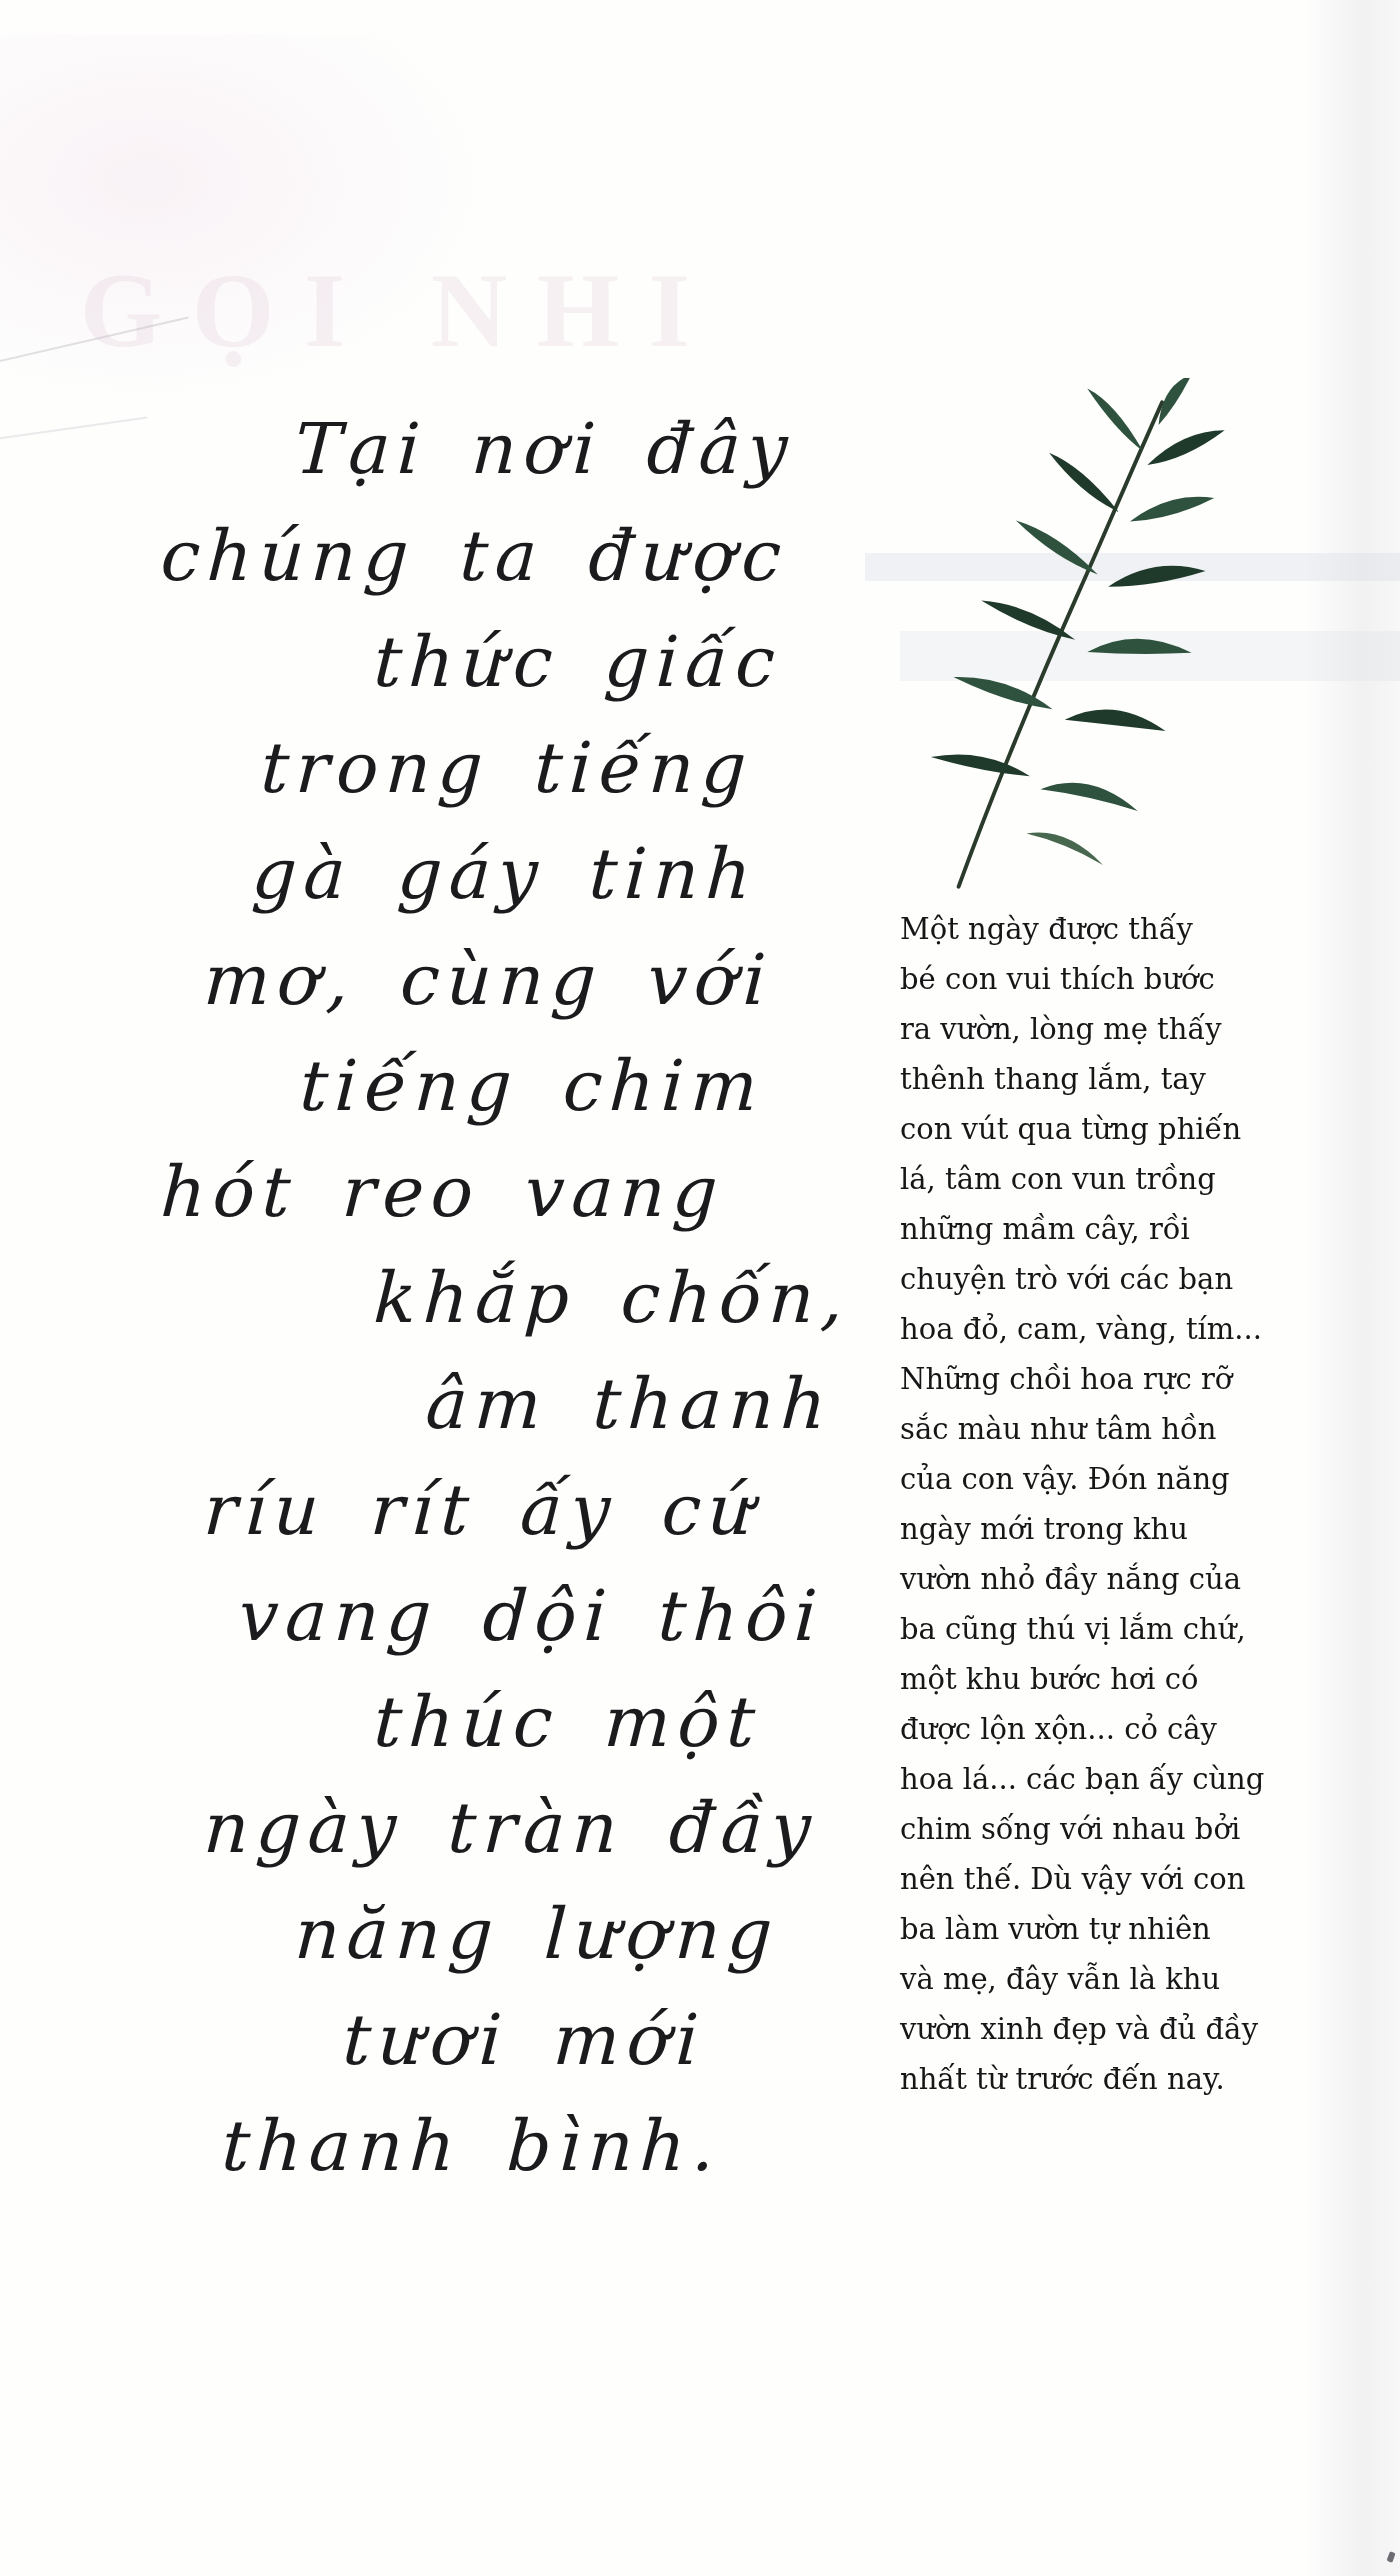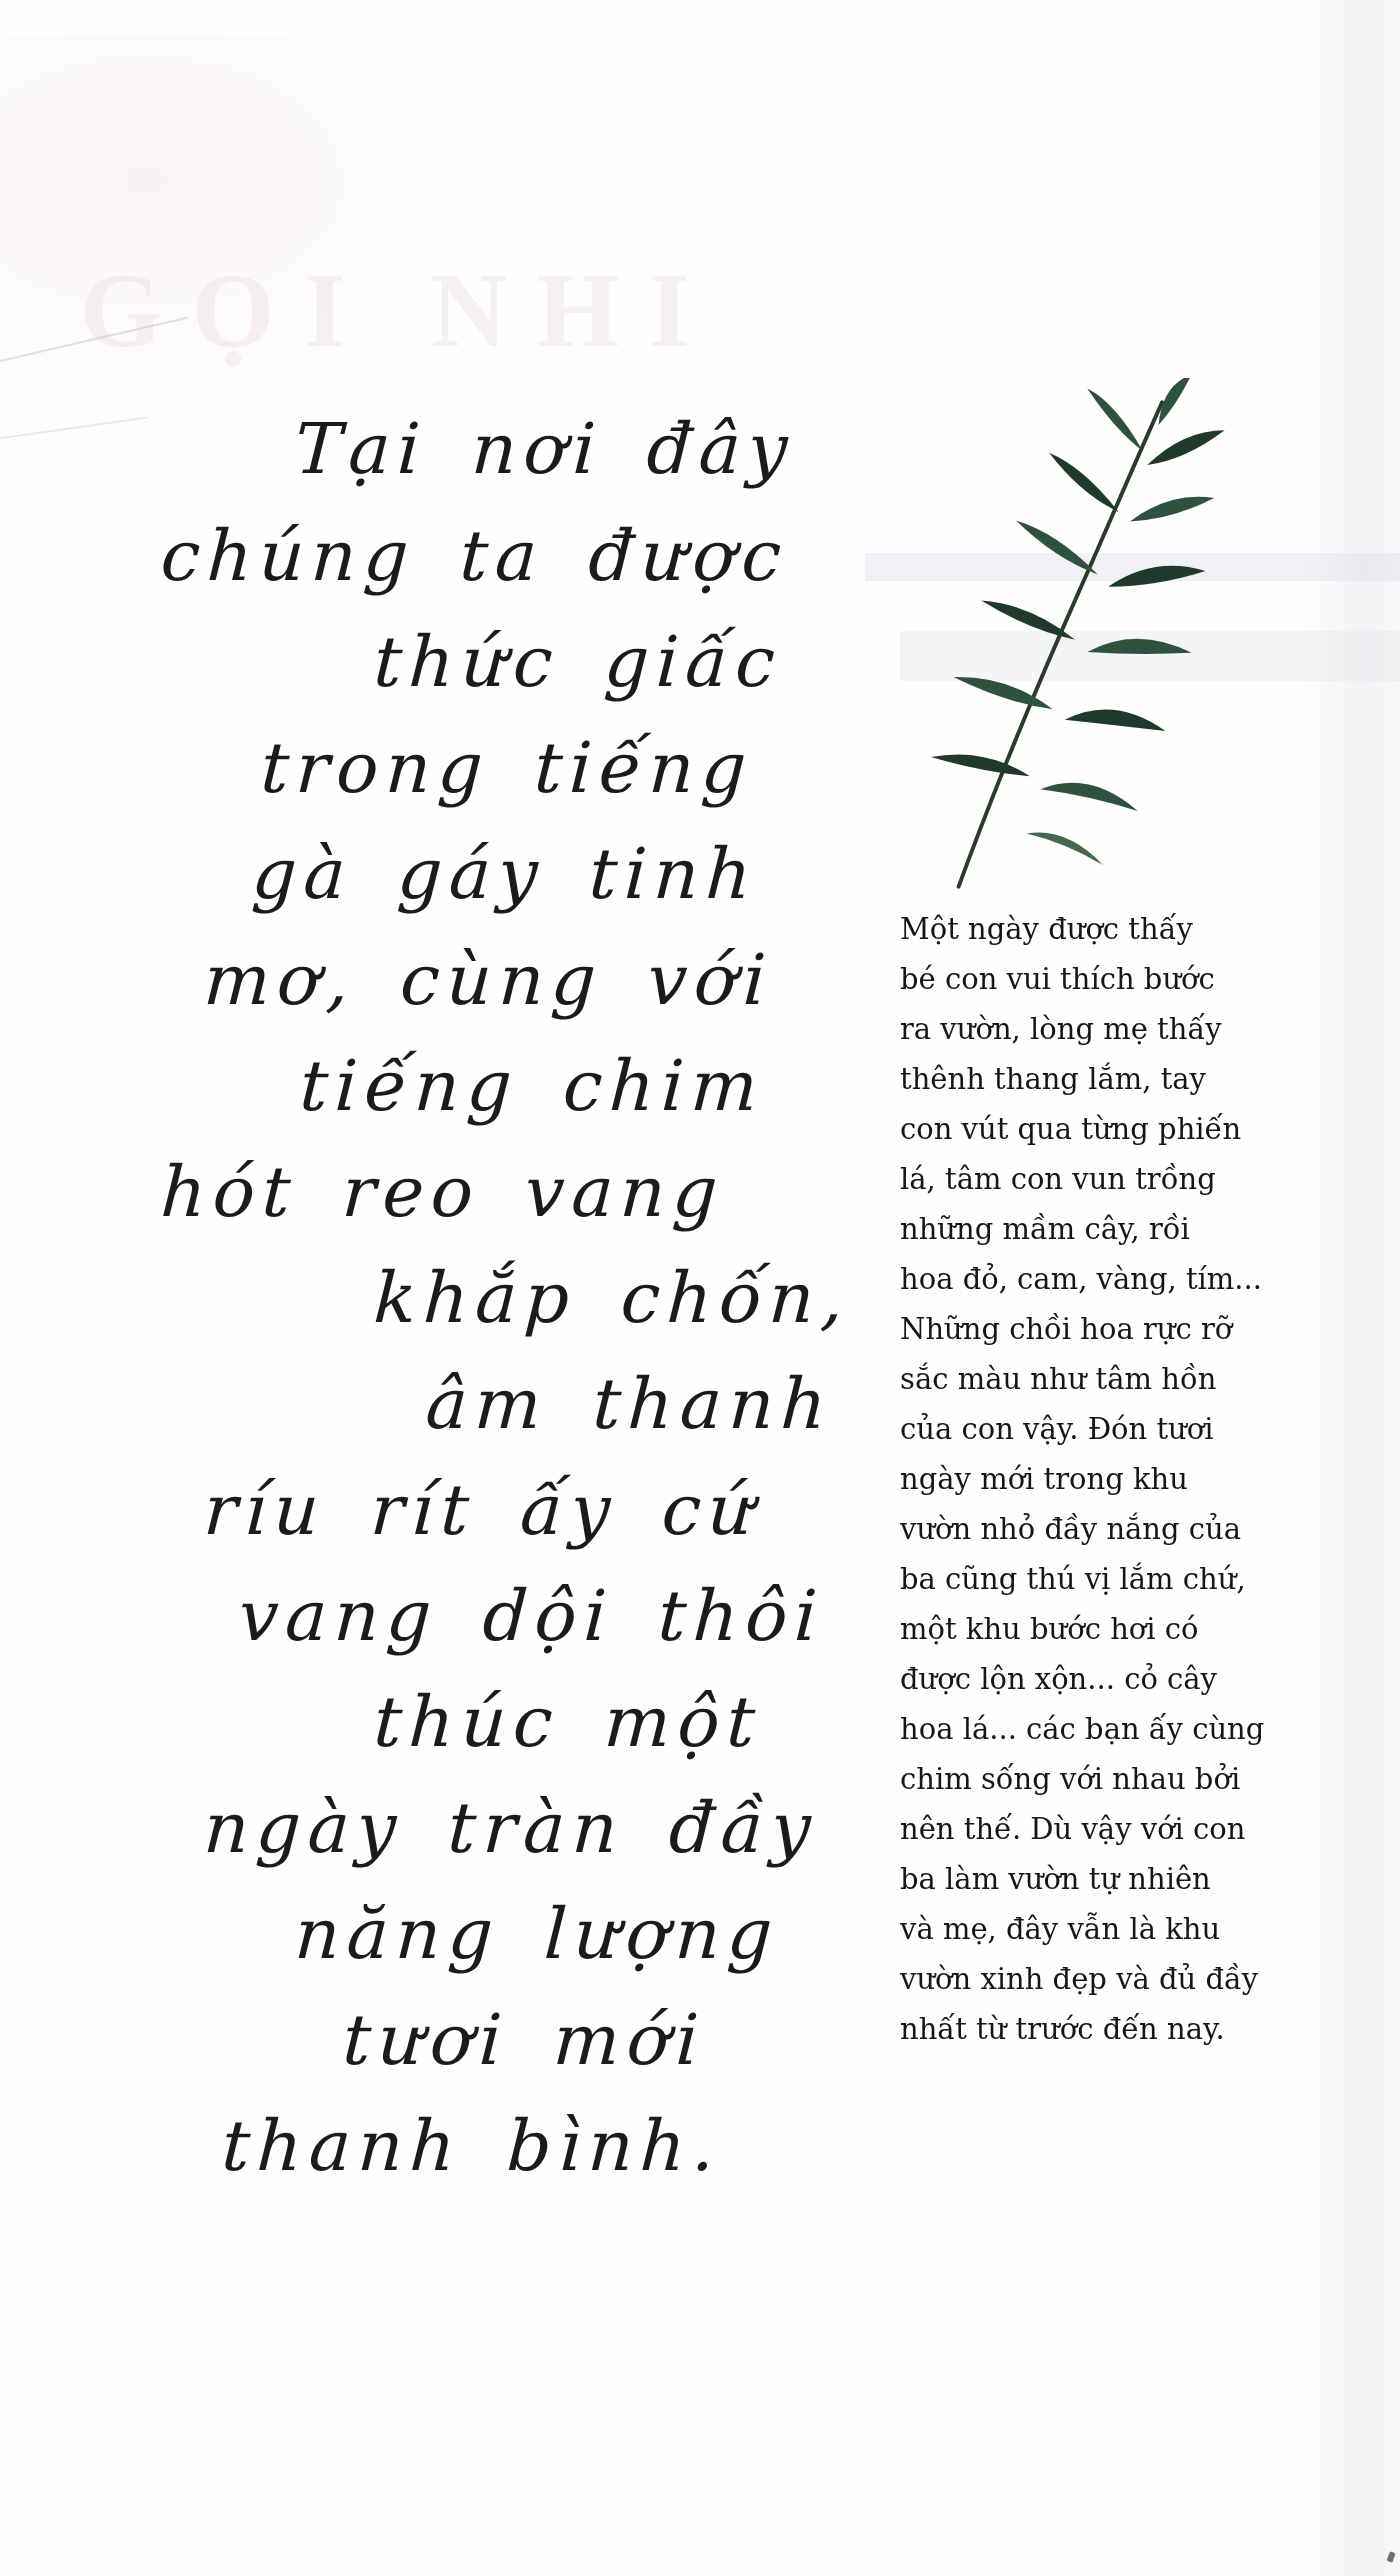--- a/index.html
+++ b/index.html
@@ -187,24 +187,25 @@
   </div>
 
   <div class="printed">
     <div class="pr-line">Một ngày được thấy</div>
     <div class="pr-line">bé con vui thích bước</div>
     <div class="pr-line">ra vườn, lòng mẹ thấy</div>
     <div class="pr-line">thênh thang lắm, tay</div>
     <div class="pr-line">con vút qua từng phiến</div>
     <div class="pr-line">lá, tâm con vun trồng</div>
     <div class="pr-line">những mầm cây, rồi</div>
+    <div class="pr-line">chuyện trò với các bạn</div>
     <div class="pr-line">hoa đỏ, cam, vàng, tím...</div>
     <div class="pr-line">Những chồi hoa rực rỡ</div>
     <div class="pr-line">sắc màu như tâm hồn</div>
-    <div class="pr-line">của con vậy. Đón tươi</div>
+    <div class="pr-line">của con vậy. Đón năng</div>
     <div class="pr-line">ngày mới trong khu</div>
     <div class="pr-line">vườn nhỏ đầy nắng của</div>
     <div class="pr-line">ba cũng thú vị lắm chứ,</div>
     <div class="pr-line">một khu bước hơi có</div>
     <div class="pr-line">được lộn xộn... cỏ cây</div>
     <div class="pr-line">hoa lá... các bạn ấy cùng</div>
     <div class="pr-line">chim sống với nhau bởi</div>
     <div class="pr-line">nên thế. Dù vậy với con</div>
     <div class="pr-line">ba làm vườn tự nhiên</div>
     <div class="pr-line">và mẹ, đây vẫn là khu</div>

